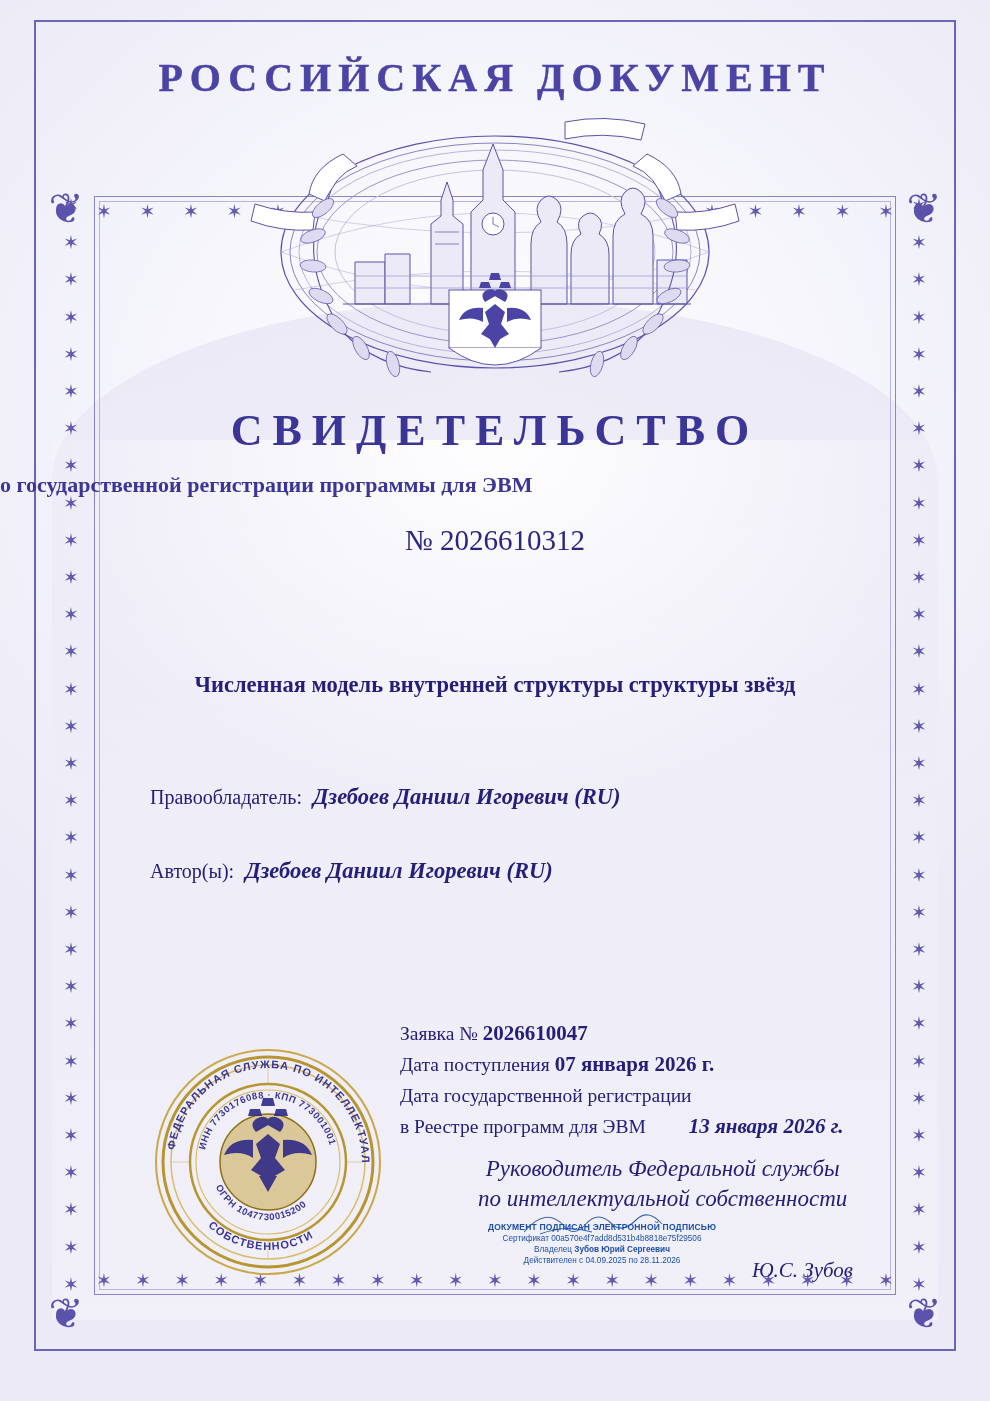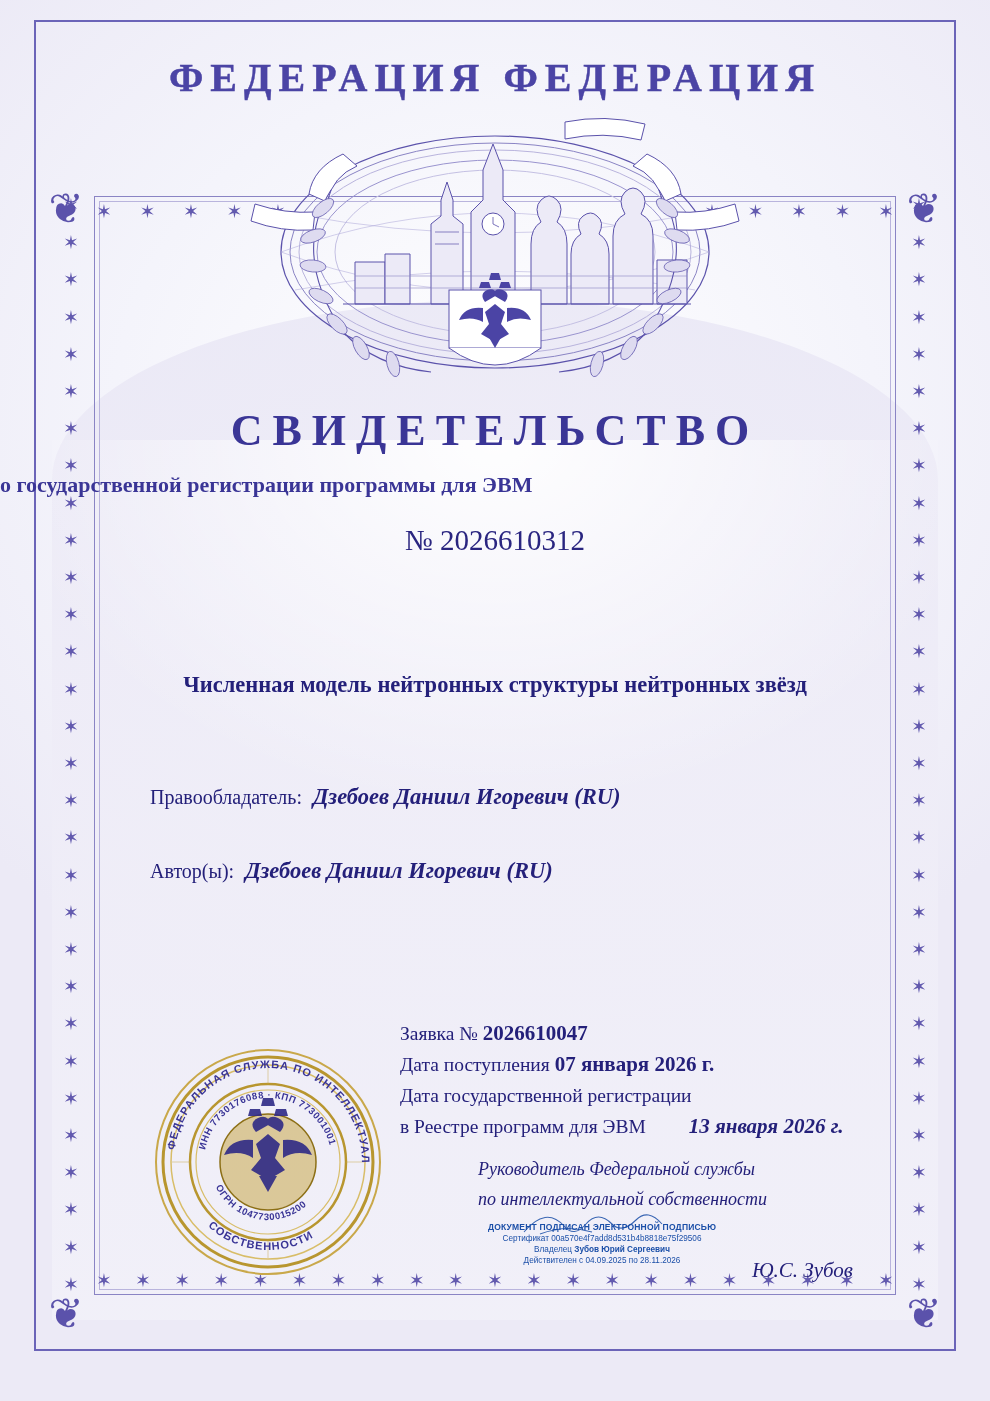--- a/index.html
+++ b/index.html
@@ -171,23 +171,24 @@
     color: #24207a;
     white-space: nowrap;
   }
   .app-block .bigbold { font-weight: bold; font-size: 21px; }
   .app-block .italbold { font-weight: bold; font-style: italic; font-size: 21px; margin-left: 38px; }
 
   .signer {
     position: absolute;
     top: 1154px; left: 478px;
     font-style: italic;
-    font-size: 18px;
+    font-size: 23px;
     line-height: 30px;
     color: #24207a;
+    text-align: center;
   }
   .signer-name {
     position: absolute;
     top: 1258px; right: 137px;
     font-style: italic;
     font-size: 21px;
     color: #24207a;
   }
 
   
@@ -334,21 +335,21 @@
       <span>✶</span>
       <span>✶</span>
       <span>✶</span>
   </div>
 
   <div class="corner tl">❦</div>
   <div class="corner tr">❦</div>
   <div class="corner bl">❦</div>
   <div class="corner br">❦</div>
 
-  <div class="rf-title">ФЕДЕРАЦИЯ ФЕДЕРАЦИЯ</div>
+  <div class="rf-title">РОССИЙСКАЯ ДОКУМЕНТ</div>
 
   <div class="emblem">
     <svg viewBox="0 0 520 290" width="520" height="290">
       <g fill="none" stroke="#5b52ab" stroke-width="1">
 
         <ellipse cx="260" cy="148" rx="214" ry="116" stroke-width="1.2"></ellipse>
         <ellipse cx="260" cy="148" rx="205" ry="109" stroke="#8a84c4"></ellipse>
         <ellipse cx="260" cy="148" rx="196" ry="102" stroke="#b9b4dd"></ellipse>
         <ellipse cx="260" cy="148" rx="178" ry="92" stroke="#9a94cf"></ellipse>
         <ellipse cx="260" cy="148" rx="160" ry="82" stroke="#c4c0e3"></ellipse>
@@ -436,21 +437,21 @@
           <path d="M252 230 h16 l-8 14 Z"></path>
         </g>
       </g>
     </svg>
   </div>
 
   <div class="cert-word">СВИДЕТЕЛЬСТВО</div>
   <div class="cert-sub">о государственной регистрации программы для ЭВМ</div>
   <div class="cert-number">№ 2026610312</div>
 
-  <div class="prog-title">Численная модель нейтронных структуры нейтронных звёзд</div>
+  <div class="prog-title">Численная модель внутренней структуры структуры звёзд</div>
 
   <div class="owner-row">
     <span>Правообладатель:</span>
     <span class="val">Дзебоев Даниил Игоревич (RU)</span>
   </div>
 
   <div class="author-row">
     <span>Автор(ы):</span>
     <span class="val">Дзебоев Даниил Игоревич (RU)</span>
   </div>

